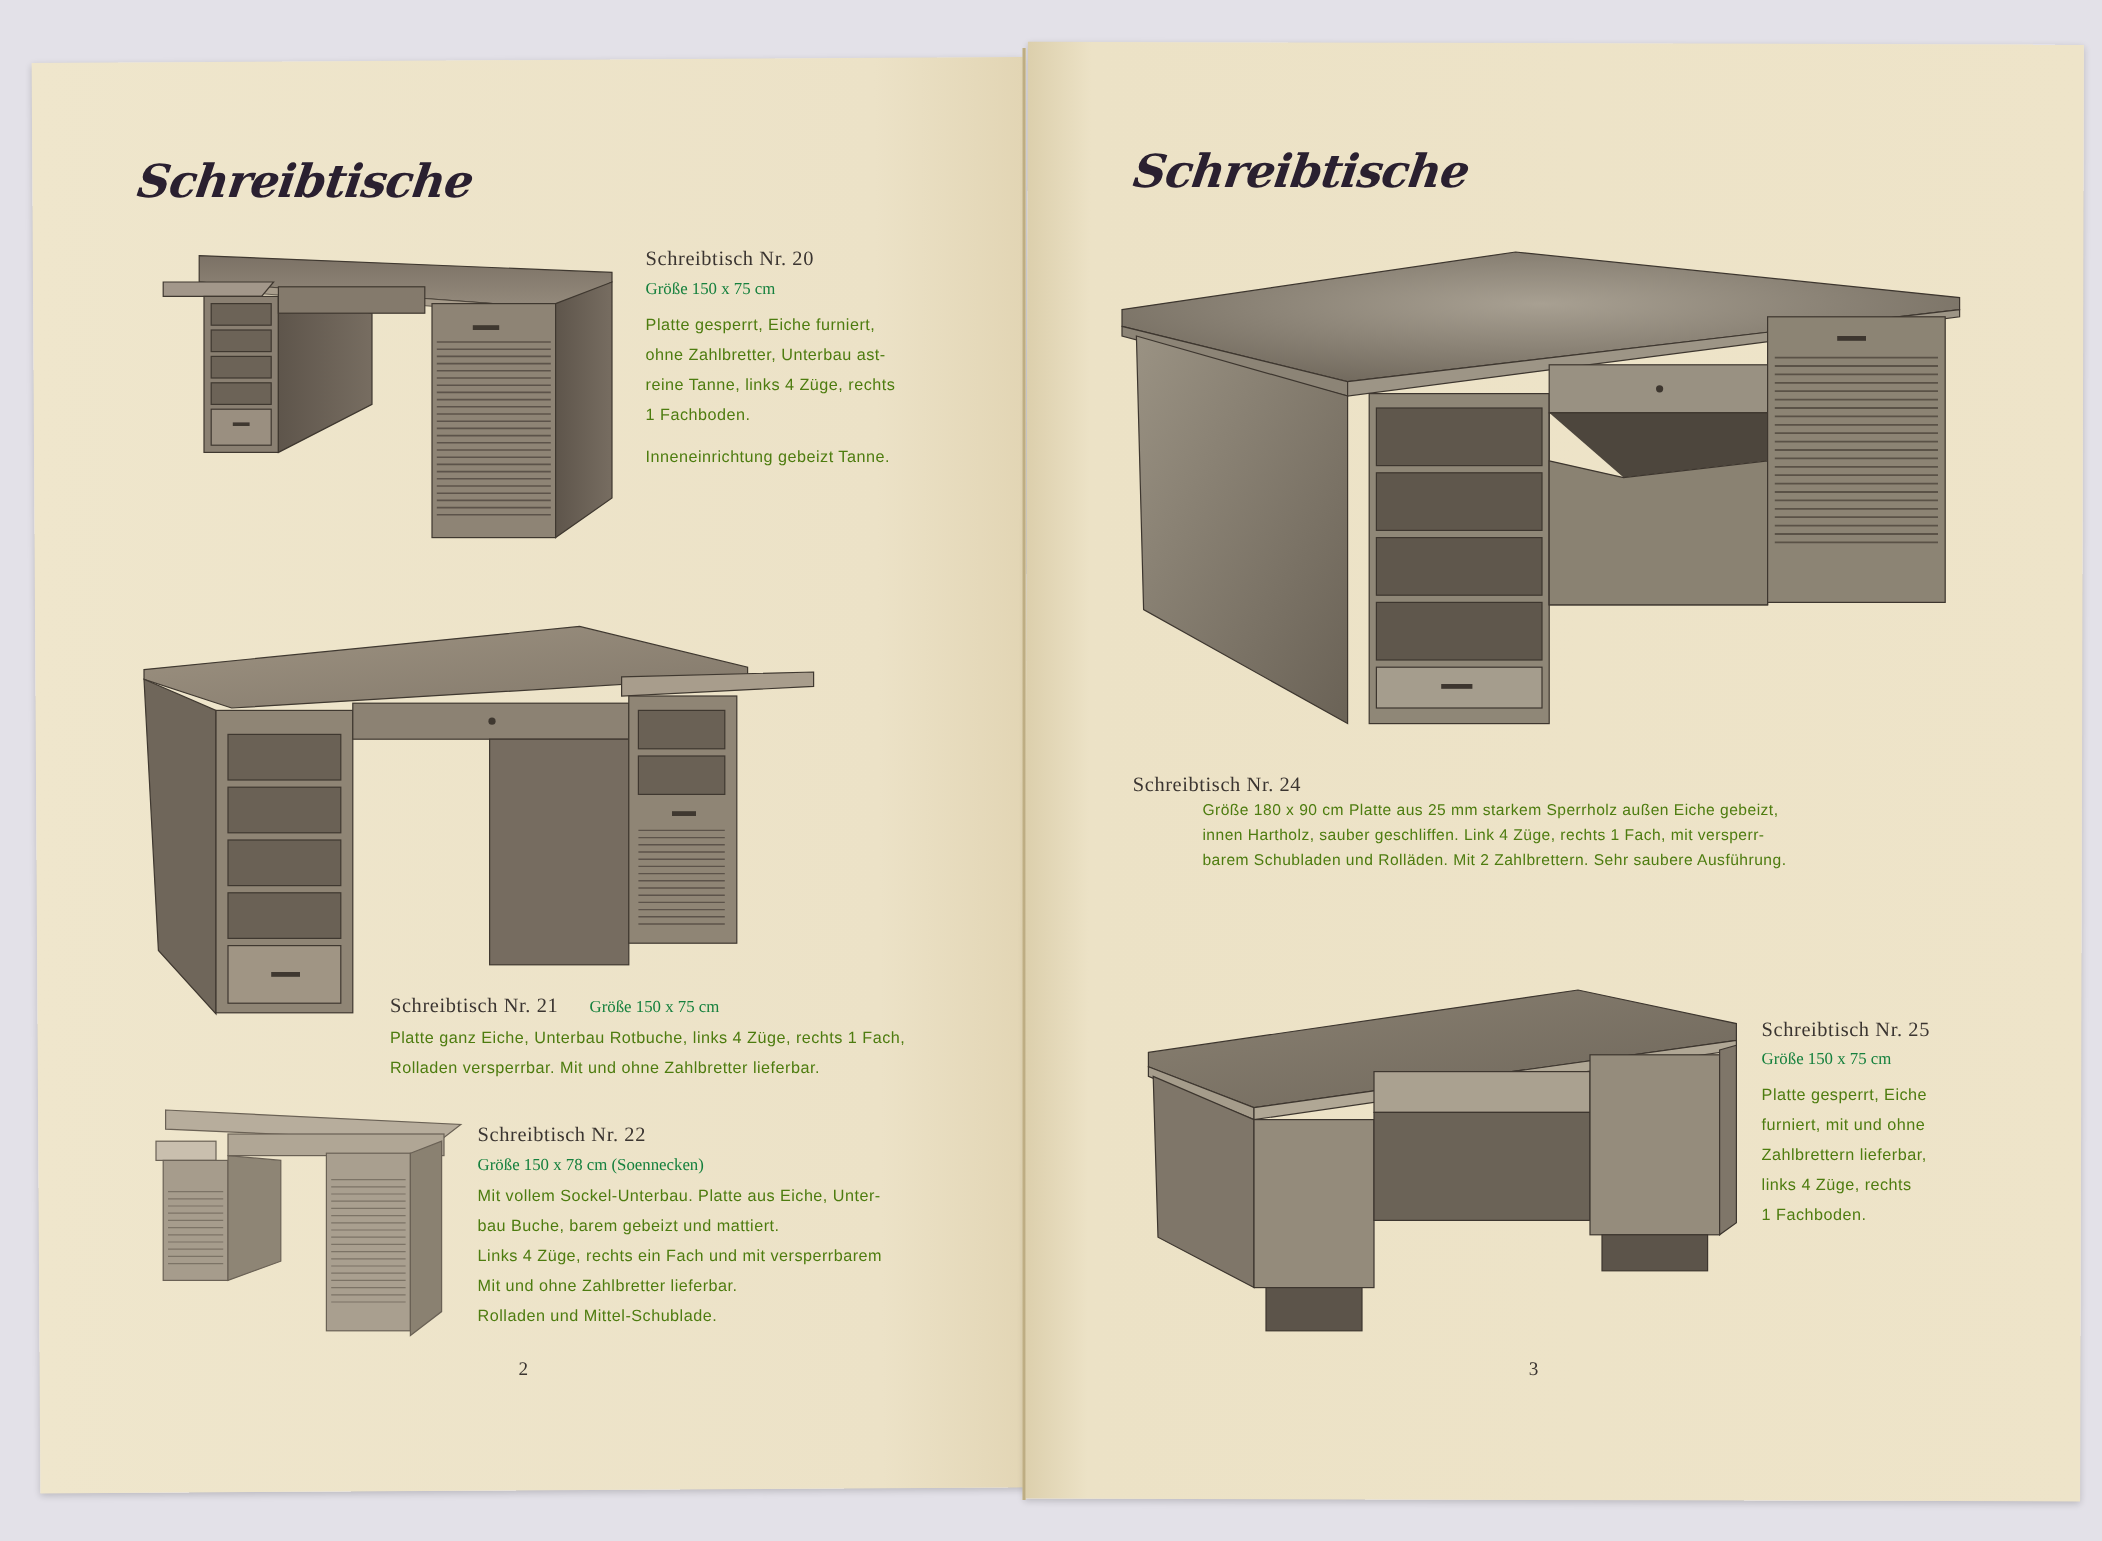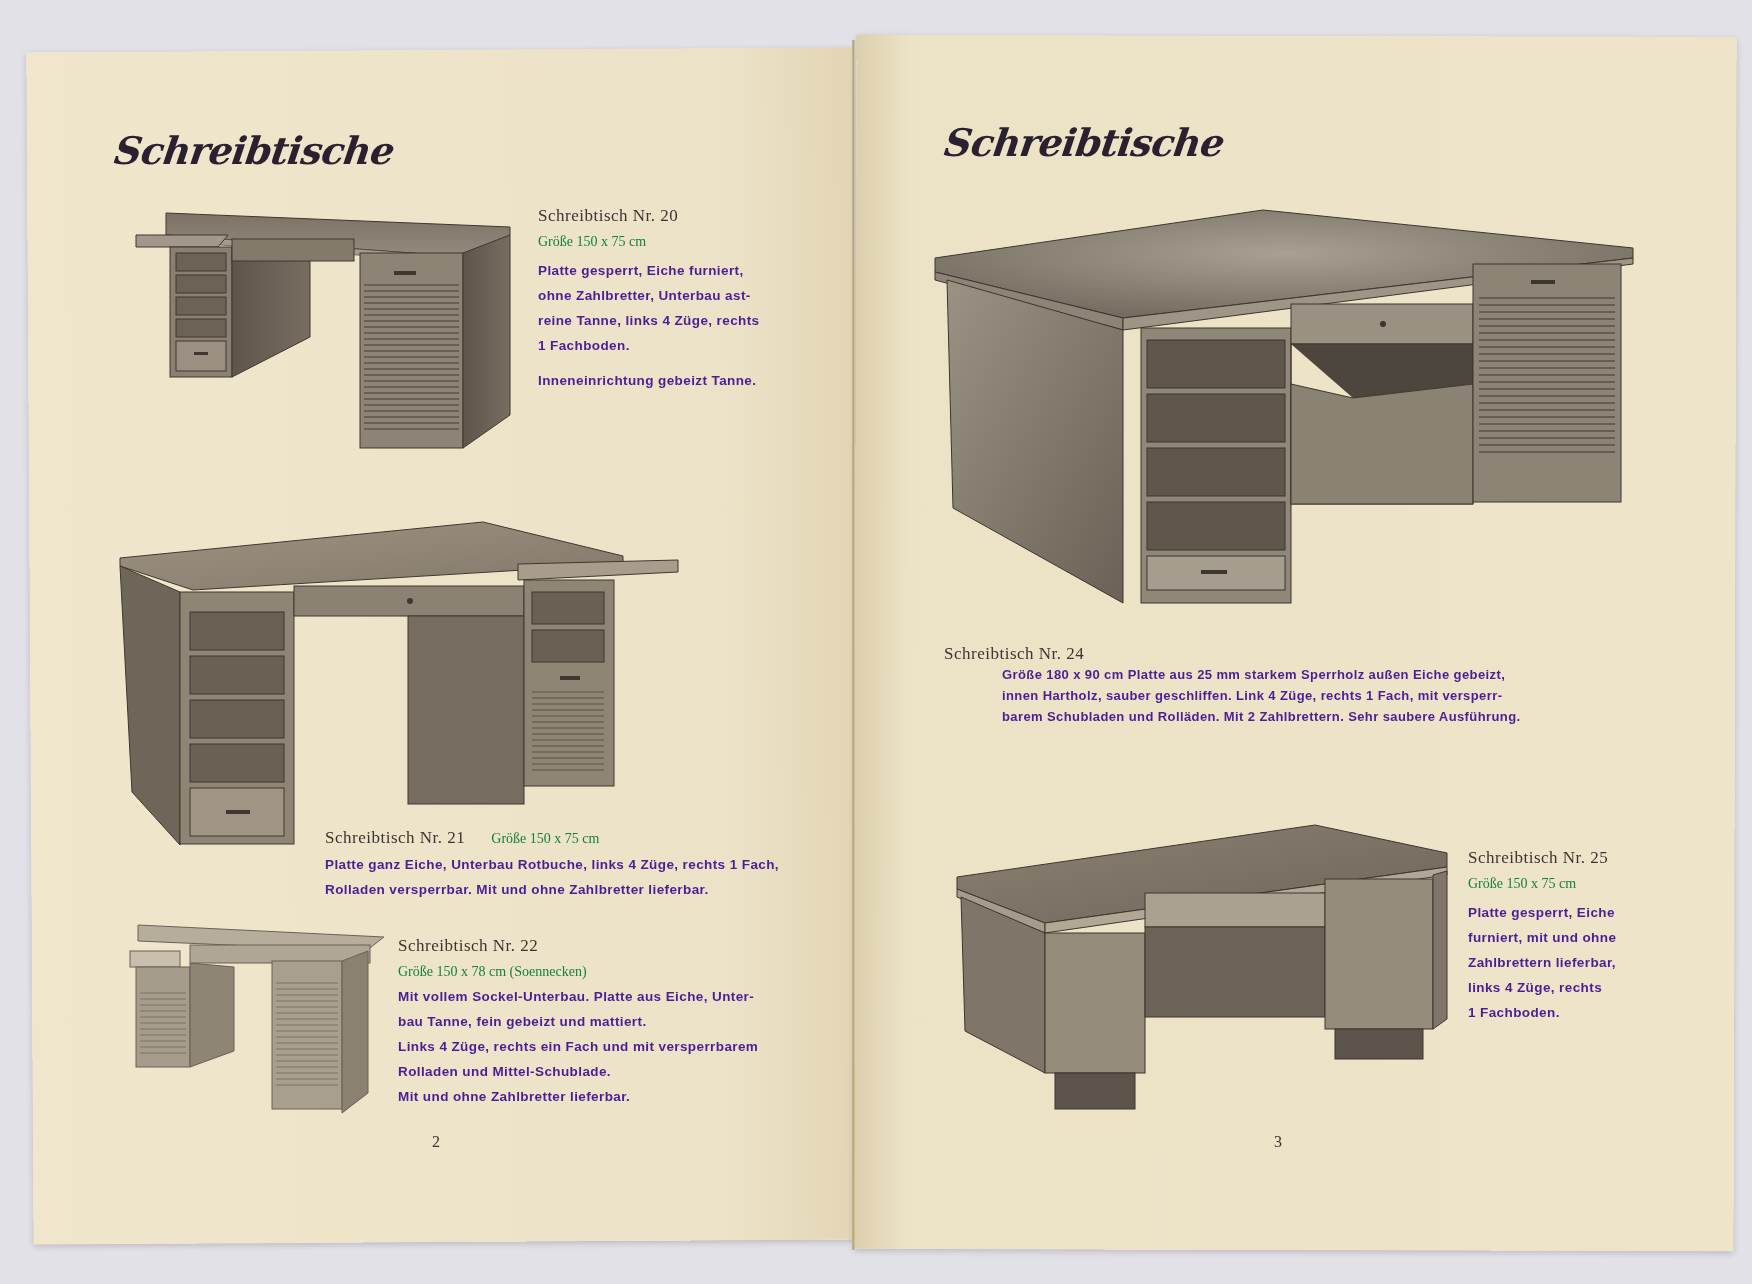--- a/index.html
+++ b/index.html
@@ -4,21 +4,21 @@
 <style>
   html,body{margin:0;padding:0;}
   body{width:1752px;height:1284px;background:#e3e1e8;position:relative;overflow:hidden;font-family:"Liberation Serif","DejaVu Serif",serif;color:#3a3430;}
   .page{position:absolute;background:#ede3c9;box-shadow:0 2px 6px rgba(0,0,0,0.18);}
   .page-left{left:30px;top:50px;width:826px;height:1192px;background:linear-gradient(90deg,#efe6cc 0%,#ece2c7 85%,#e2d5b4 100%);transform:rotate(-0.35deg);}
   .page-right{left:855px;top:36px;width:880px;height:1214px;background:linear-gradient(90deg,#dccfac 0%,#ece2c6 6%,#eee4c9 100%);transform:rotate(0.15deg);}
   .gutter{position:absolute;left:852px;top:40px;width:3px;height:1210px;background:linear-gradient(90deg,#c9b98f,#b8a77c,#d8caa6);}
   .heading{position:absolute;font-family:"DejaVu Serif",serif;font-style:italic;font-weight:bold;font-size:38px;color:#2a2030;letter-spacing:-1px;transform:skewX(-8deg);}
   .t-title{font-size:17px;letter-spacing:0.5px;color:#3b3531;}
   .t-size{font-size:14px;color:#15803d;margin-top:8px;}
-  .t-body{font-family:"Liberation Sans","DejaVu Sans",sans-serif;font-size:13.5px;color:#4c1d95;line-height:25px;letter-spacing:0.4px;font-weight:bold;}
+  .t-body{font-family:"Liberation Sans","DejaVu Sans",sans-serif;font-size:13.5px;color:#4d7c0f;line-height:25px;letter-spacing:0.4px;}
   .text{position:absolute;}
   .pagenum{position:absolute;font-size:16px;color:#3b3531;}
   svg.desk{position:absolute;overflow:visible;}
 </style>
 </head>
 <body>
 
 <div class="page page-left"></div>
 
 <div class="page page-right"></div>
@@ -205,24 +205,24 @@
       <line x1="150" y1="162" x2="212" y2="162"></line>
     </g>
   <polygon points="216,38 242,28 242,170 216,190" fill="#8a8171" stroke="#6a6155"></polygon>
 </svg>
 
 <div class="text" style="left:398px;top:936px;width:380px;">
   <div class="t-title">Schreibtisch Nr. 22</div>
   <div class="t-size">Größe 150 x 78 cm   (Soennecken)</div>
   <div class="t-body" style="margin-top:4px;">
     <div>Mit vollem Sockel-Unterbau.  Platte aus Eiche, Unter-</div>
-    <div>bau Tanne, fein gebeizt und mattiert.</div>
+    <div>bau Buche, barem gebeizt und mattiert.</div>
     <div>Links 4 Züge, rechts ein Fach und mit versperrbarem</div>
+    <div>Mit und ohne Zahlbretter lieferbar.</div>
     <div>Rolladen und Mittel-Schublade.</div>
-    <div>Mit und ohne Zahlbretter lieferbar.</div>
   </div>
 </div>
 
 <div class="pagenum" style="left:432px;top:1133px;">2</div>
 
 <svg class="desk" style="left:933px;top:208px;" width="702" height="400" viewBox="0 0 702 400">
   <defs>
     <radialGradient id="g24top" cx="0.5" cy="0.4" r="0.7">
         <stop offset="0" stop-color="#a8a092"></stop>
         <stop offset="1" stop-color="#6d6559"></stop>

